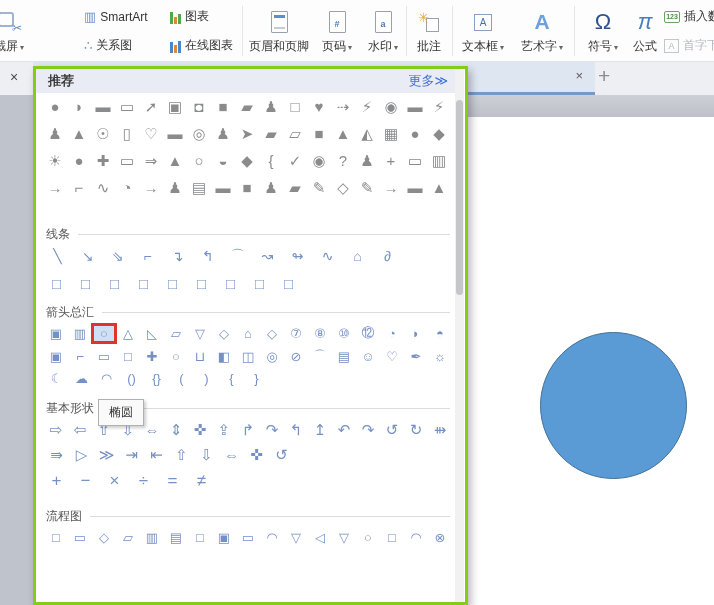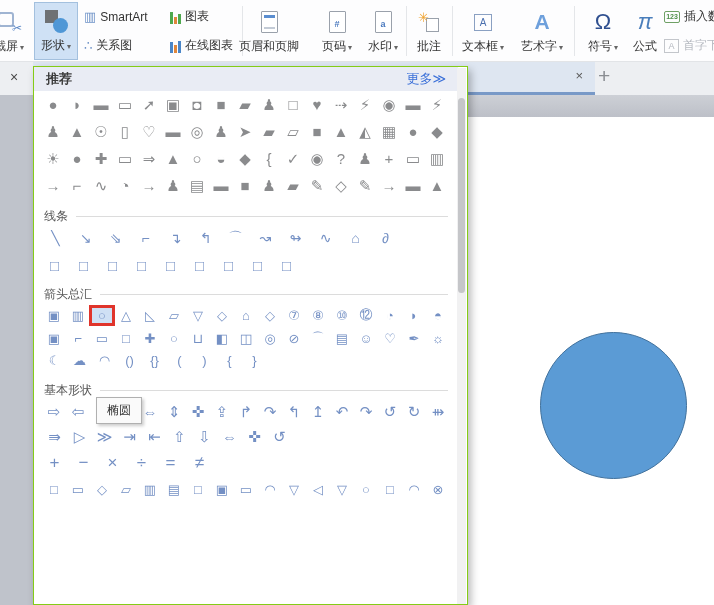--- a/index.html
+++ b/index.html
@@ -49,30 +49,30 @@
   .doc-tab .tab-close { position:absolute; right:12px; top:6px; font-size:13px; color:#5a5a5a; }
   .new-tab { position:absolute; left:598px; top:2px; font-size:21px; color:#8a8d92; }
 
   
   .workspace { position:absolute; left:0; top:95px; width:714px; height:510px; background:#fff; z-index:1; }
   .ws-grayband { position:absolute; left:0; top:0; width:714px; height:22px; background:linear-gradient(#cdd0d6,#bdc0c8); }
   .ws-leftstrip { position:absolute; left:0; top:0; width:33px; height:510px; background:#bfc3cb; }
   .canvas-circle { position:absolute; left:540px; top:237px; width:147px; height:147px; border-radius:50%; }
 
   
-  .dropdown { position:absolute; left:33px; top:66px; width:435px; height:539px; background:#fff; border:1px solid #84cc16; box-shadow:3px 4px 8px rgba(0,0,0,.28); z-index:20; overflow:hidden; }
+  .dropdown { position:absolute; left:33px; top:66px; width:435px; height:539px; background:#fff; border:3px solid #84cc16; box-shadow:3px 4px 8px rgba(0,0,0,.28); z-index:20; overflow:hidden; }
   .dd-inner { position:absolute; left:0; top:0; width:424px; }
   .dd-header { height:24px; background:#e9ecf4; display:flex; align-items:center; justify-content:space-between; padding:0 12px; }
   .dd-header .ttl { font-size:13px; font-weight:bold; color:#3c3c3c; }
   .dd-header .more { font-size:13px; color:#3a6fd8; cursor:pointer; }
   .grid { display:flex; align-items:center; padding:0 10px; }
   .gray-grid { height:27px; gap:6px; color:#8a8b8d; font-size:15px; }
   .gray-grid .shape-cell { width:18px; text-align:center; }
   .blue { color:#7490c4; }
-  .sec-label { display:flex; align-items:center; margin:8px 10px 0 10px; height:18px; }
+  .sec-label { display:flex; align-items:center; margin:24px 10px 0 10px; height:18px; }
   .sec-label span { font-size:12px; color:#555; white-space:nowrap; }
   .sec-label i { flex:1; height:1px; background:#dcdcdc; margin-left:8px; }
   .shape-cell { display:inline-block; cursor:pointer; position:relative; }
   .lines-row { height:26px; gap:7px; font-size:14px; }
   .lines-row .shape-cell { width:23px; text-align:center; }
   .rect-row { height:28px; gap:8px; font-size:15px; }
   .rect-row .shape-cell { width:21px; text-align:center; }
   .std-row { height:24px; gap:4px; font-size:13px; }
   .std-row .shape-cell { width:21px; text-align:center; }
   .shape-cell.highlighted { background:#cfe0f4; box-shadow:0 0 0 3px #e0342b; }
@@ -90,29 +90,20 @@
     <div class="tb-big" style="left:-16px;width:50px;">
       <span class="ic">
           <span class="shot-ic">
             <span class="fr"></span>
             <span class="sc">✂</span>
           </span>
         </span>
       <span class="caret">截屏</span>
     </div>
 
-    <div class="tb-big tb-active" style="left:34px;width:44px;">
-      <span class="ic">
-          <span class="shapes-ic">
-            <span class="sq"></span>
-            <span class="ci"></span>
-          </span>
-        </span>
-      <span class="caret">形状</span>
-    </div>
 
     <div class="tb-stack" style="left:84px;">
       <div class="tb-row">
         <span class="glyph-blue" style="font-size:13px;">▥</span>
         <span>SmartArt</span>
       </div>
       <div class="tb-row">
         <span class="glyph-blue" style="font-size:13px;">∴</span>
         <span>关系图</span>
       </div>
@@ -132,21 +123,21 @@
             <i style="height:11px;background:#4a86c8;"></i>
             <i style="height:8px;background:#e0873c;"></i>
             <i style="height:12px;background:#4a86c8;"></i>
           </span>
         <span>在线图表</span>
       </div>
     </div>
 
     <div class="tb-sep" style="left:242px;"></div>
 
-    <div class="tb-big" style="left:236px;width:66px;">
+    <div class="tb-big" style="left:246px;width:66px;">
       <span class="ic">
           <span class="page-ic">
             <span class="d1"></span>
             <span class="d2"></span>
           </span>
         </span>
       <span>页眉和页脚</span>
     </div>
 
     <div class="tb-big" style="left:314px;width:46px;">
@@ -440,20 +431,24 @@
 
       <div class="grid rect-row blue" style="font-size:17px;">
           <span class="shape-cell">+</span>
           <span class="shape-cell">−</span>
           <span class="shape-cell">×</span>
           <span class="shape-cell">÷</span>
           <span class="shape-cell">=</span>
           <span class="shape-cell">≠</span>
         </div>
 
+      <div class="sec-label" style="margin-top:12px;">
+        <span>流程图</span>
+          <i></i>
+      </div>
       <div class="grid std-row blue">
           <span class="shape-cell">□</span>
           <span class="shape-cell">▭</span>
           <span class="shape-cell">◇</span>
           <span class="shape-cell">▱</span>
           <span class="shape-cell">▥</span>
           <span class="shape-cell">▤</span>
           <span class="shape-cell">□</span>
           <span class="shape-cell">▣</span>
           <span class="shape-cell">▭</span>

